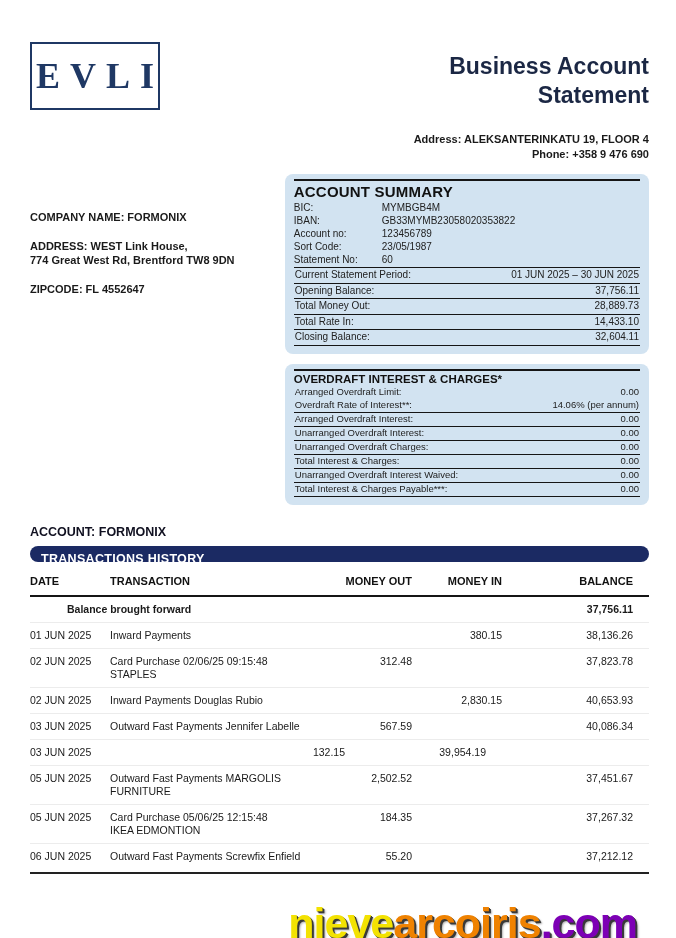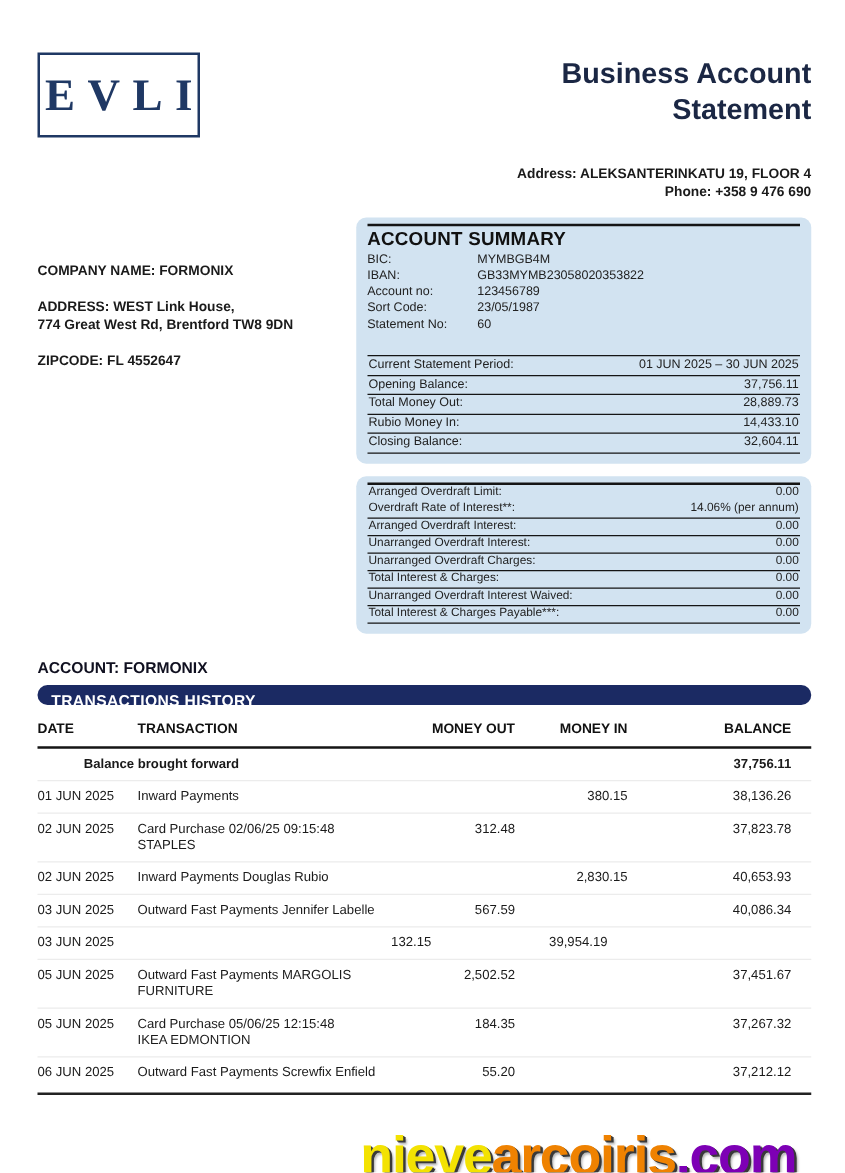--- a/index.html
+++ b/index.html
@@ -9,21 +9,21 @@
     margin: 0 auto;
     background: #fff;
     font-family: "Liberation Sans", sans-serif;
     color: #111;
     position: relative;
     overflow: hidden;
     padding: 35px 27px 0 30px;
   }
 
   
-  .header { display: flex; justify-content: space-between; align-items: center; }
+  .header { display: flex; justify-content: space-between; align-items: flex-end; }
   .logo-box {
     margin-top: 7px;
     width: 130px; height: 68px;
     border: 2px solid #1f3864;
     display: flex; align-items: center; justify-content: center;
     font-family: "Liberation Serif", serif;
     font-weight: bold; font-size: 36px; color: #1f3864;
     letter-spacing: 10px; padding-left: 10px;
   }
   .doc-title {
@@ -45,21 +45,21 @@
   .boxes { width: 396px; display: flex; flex-direction: column; gap: 10px; }
   .bluebox {
     background: #d2e3f1;
     border-radius: 8px;
     padding: 5px 9px 8px 9px;
   }
   .box-inner { border-top: 2.5px solid #151515; }
   .sum-title { font-size: 15px; font-weight: bold; color: #111; padding: 2px 0 1px; letter-spacing: 0.2px; }
   .kv { display: flex; font-size: 10px; line-height: 13px; color: #222; }
   .kv .k { width: 88px; flex: none; }
-  .sum-rows { margin-top: 18px; }
+  .sum-rows { margin-top: 1px; }
   .sum-row {
     display: flex; justify-content: space-between;
     border-top: 1.5px solid #151515;
     font-size: 10px; line-height: 12.5px; padding: 1px 1px;
     color: #222;
   }
   .sum-row:last-child { border-bottom: 1.5px solid #151515; }
 
   .od-title { font-size: 11.5px; font-weight: bold; color: #111; padding: 2px 0 1px; }
   .od-row {
@@ -166,33 +166,34 @@
               </div>
             <div class="sum-row">
                 <span>Opening Balance:</span>
                 <span>37,756.11</span>
               </div>
             <div class="sum-row">
                 <span>Total Money Out:</span>
                 <span>28,889.73</span>
               </div>
             <div class="sum-row">
-                <span>Rubio Money In:</span>
+                <span>Total Rate In:</span>
                 <span>14,433.10</span>
               </div>
             <div class="sum-row">
                 <span>Closing Balance:</span>
                 <span>32,604.11</span>
               </div>
           </div>
         </div>
       </section>
 
       <section class="bluebox">
         <div class="box-inner">
+          <div class="od-title">OVERDRAFT INTEREST &amp; CHARGES*</div>
           <div class="od-row">
               <span>Arranged Overdraft Limit:</span>
               <span>0.00</span>
             </div>
           <div class="od-row">
               <span>Overdraft Rate of Interest**:</span>
               <span>14.06% (per annum)</span>
             </div>
           <div class="od-row ruled">
               <span>Arranged Overdraft Interest:</span>

